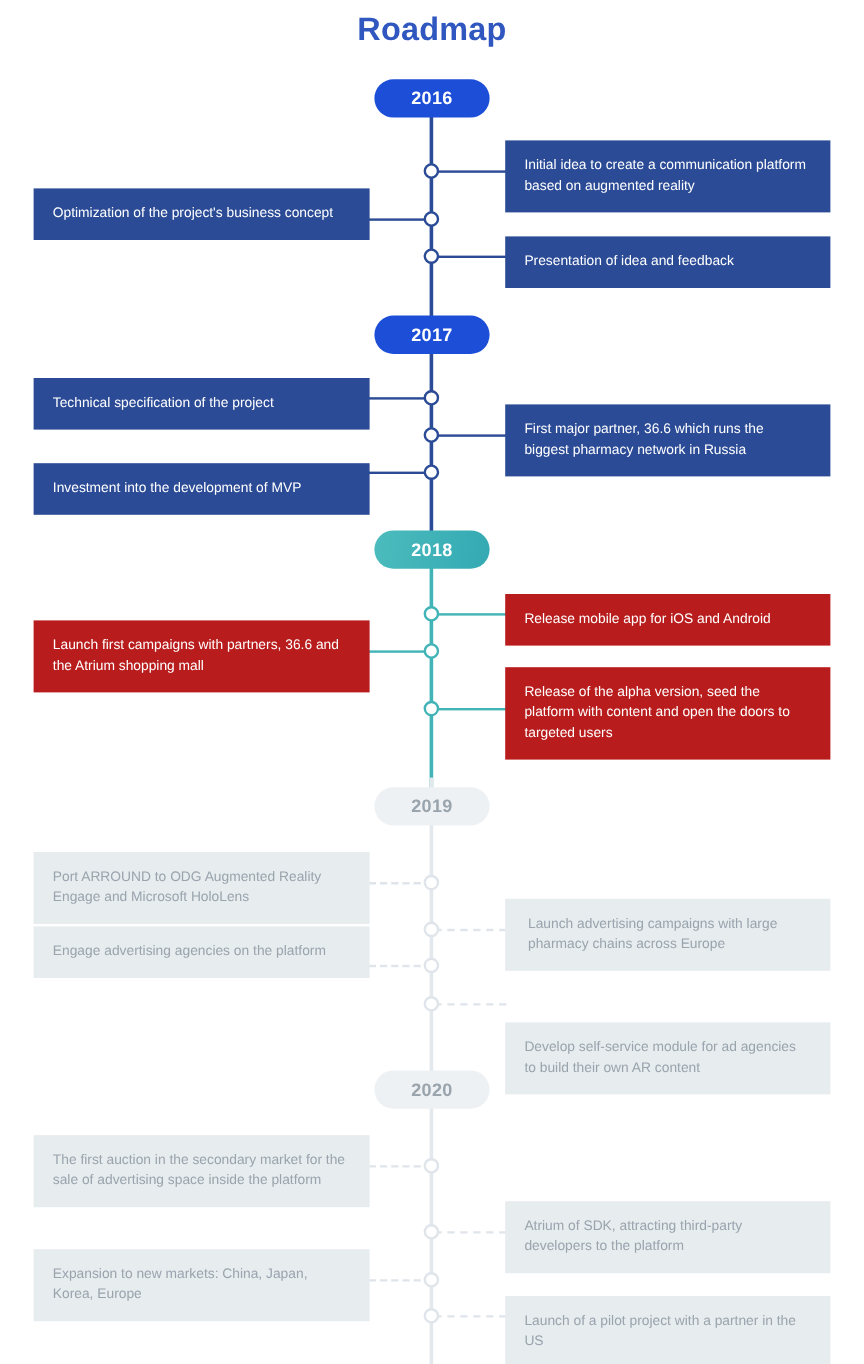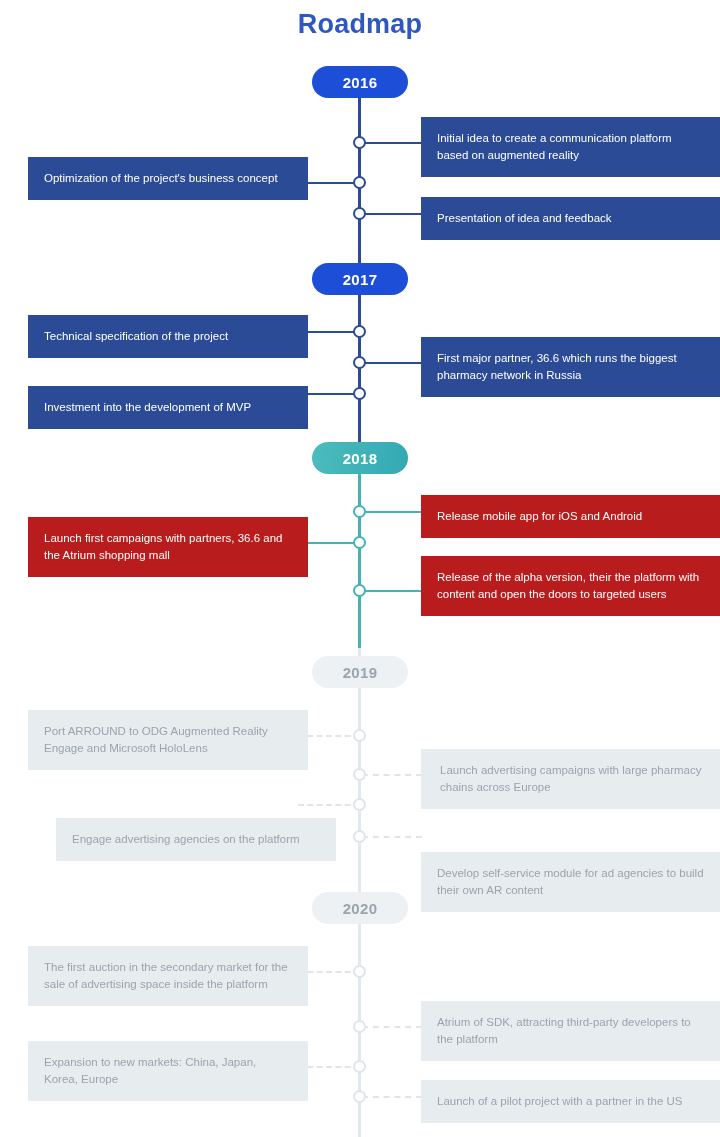--- a/index.html
+++ b/index.html
@@ -41,21 +41,21 @@
 
   
   .box {
     position: absolute;
     padding: 13px 16px;
     font-size: 11.5px; line-height: 17px;
     color: #ffffff;
     z-index: 3;
   }
   .box.left  { left: 28px;  width: 280px; }
-  .box.right { left: 421px; width: 300px; }
+  .box.right { left: 421px; width: 271px; }
   .box.blue  { background: #2b4b96; }
   .box.teal  { background: #b91c1c; }
   .box.gray  { background: #e7ecef; color: #9aa4ad; }
 
   
   .stub { position: absolute; height: 2px; z-index: 2; }
   .stub.blue { background: #2b4b96; }
   .stub.teal { background: #42b4b8; }
   .stub.gray {
     background: none; height: 0;
@@ -125,33 +125,33 @@
 
   <div class="stub teal" style="left:362px; top:511px; width:60px;"></div>
   <div class="box right teal" style="top:495px;">Release mobile app for iOS and Android</div>
   <div class="node teal" style="top:505px;"></div>
 
   <div class="stub teal" style="left:298px; top:542px; width:62px;"></div>
   <div class="box left teal" style="top:517px;">Launch first campaigns with partners, 36.6 and the Atrium shopping mall</div>
   <div class="node teal" style="top:536px;"></div>
 
   <div class="stub teal" style="left:362px; top:590px; width:60px;"></div>
-  <div class="box right teal" style="top:556px;">Release of the alpha version, their the platform with content and open the doors to targeted users</div>
+  <div class="box right teal" style="top:556px;">Release of the alpha version, seed the platform with content and open the doors to targeted users</div>
   <div class="node teal" style="top:584px;"></div>
 
   <div class="stub gray" style="left:298px; top:735px; width:62px;"></div>
   <div class="box left gray" style="top:710px;">Port ARROUND to ODG Augmented Reality Engage and Microsoft HoloLens</div>
   <div class="node gray" style="top:729px;"></div>
 
   <div class="stub gray" style="left:362px; top:774px; width:60px;"></div>
   <div class="box right gray" style="top:749px;padding-left:19px;">Launch advertising campaigns with large pharmacy chains across Europe</div>
   <div class="node gray" style="top:768px;"></div>
 
   <div class="stub gray" style="left:298px; top:804px; width:62px;"></div>
-  <div class="box left gray" style="top:818px;margin-left:28px;">Engage advertising agencies on the platform</div>
+  <div class="box left gray" style="top:772px;">Engage advertising agencies on the platform</div>
   <div class="node gray" style="top:798px;"></div>
 
   <div class="stub gray" style="left:362px; top:836px; width:60px;"></div>
   <div class="box right gray" style="top:852px;">Develop self-service module for ad agencies to build their own AR content</div>
   <div class="node gray" style="top:830px;"></div>
 
   <div class="stub gray" style="left:298px; top:971px; width:62px;"></div>
   <div class="box left gray" style="top:946px;">The first auction in the secondary market for the sale of advertising space inside the platform</div>
   <div class="node gray" style="top:965px;"></div>
 

